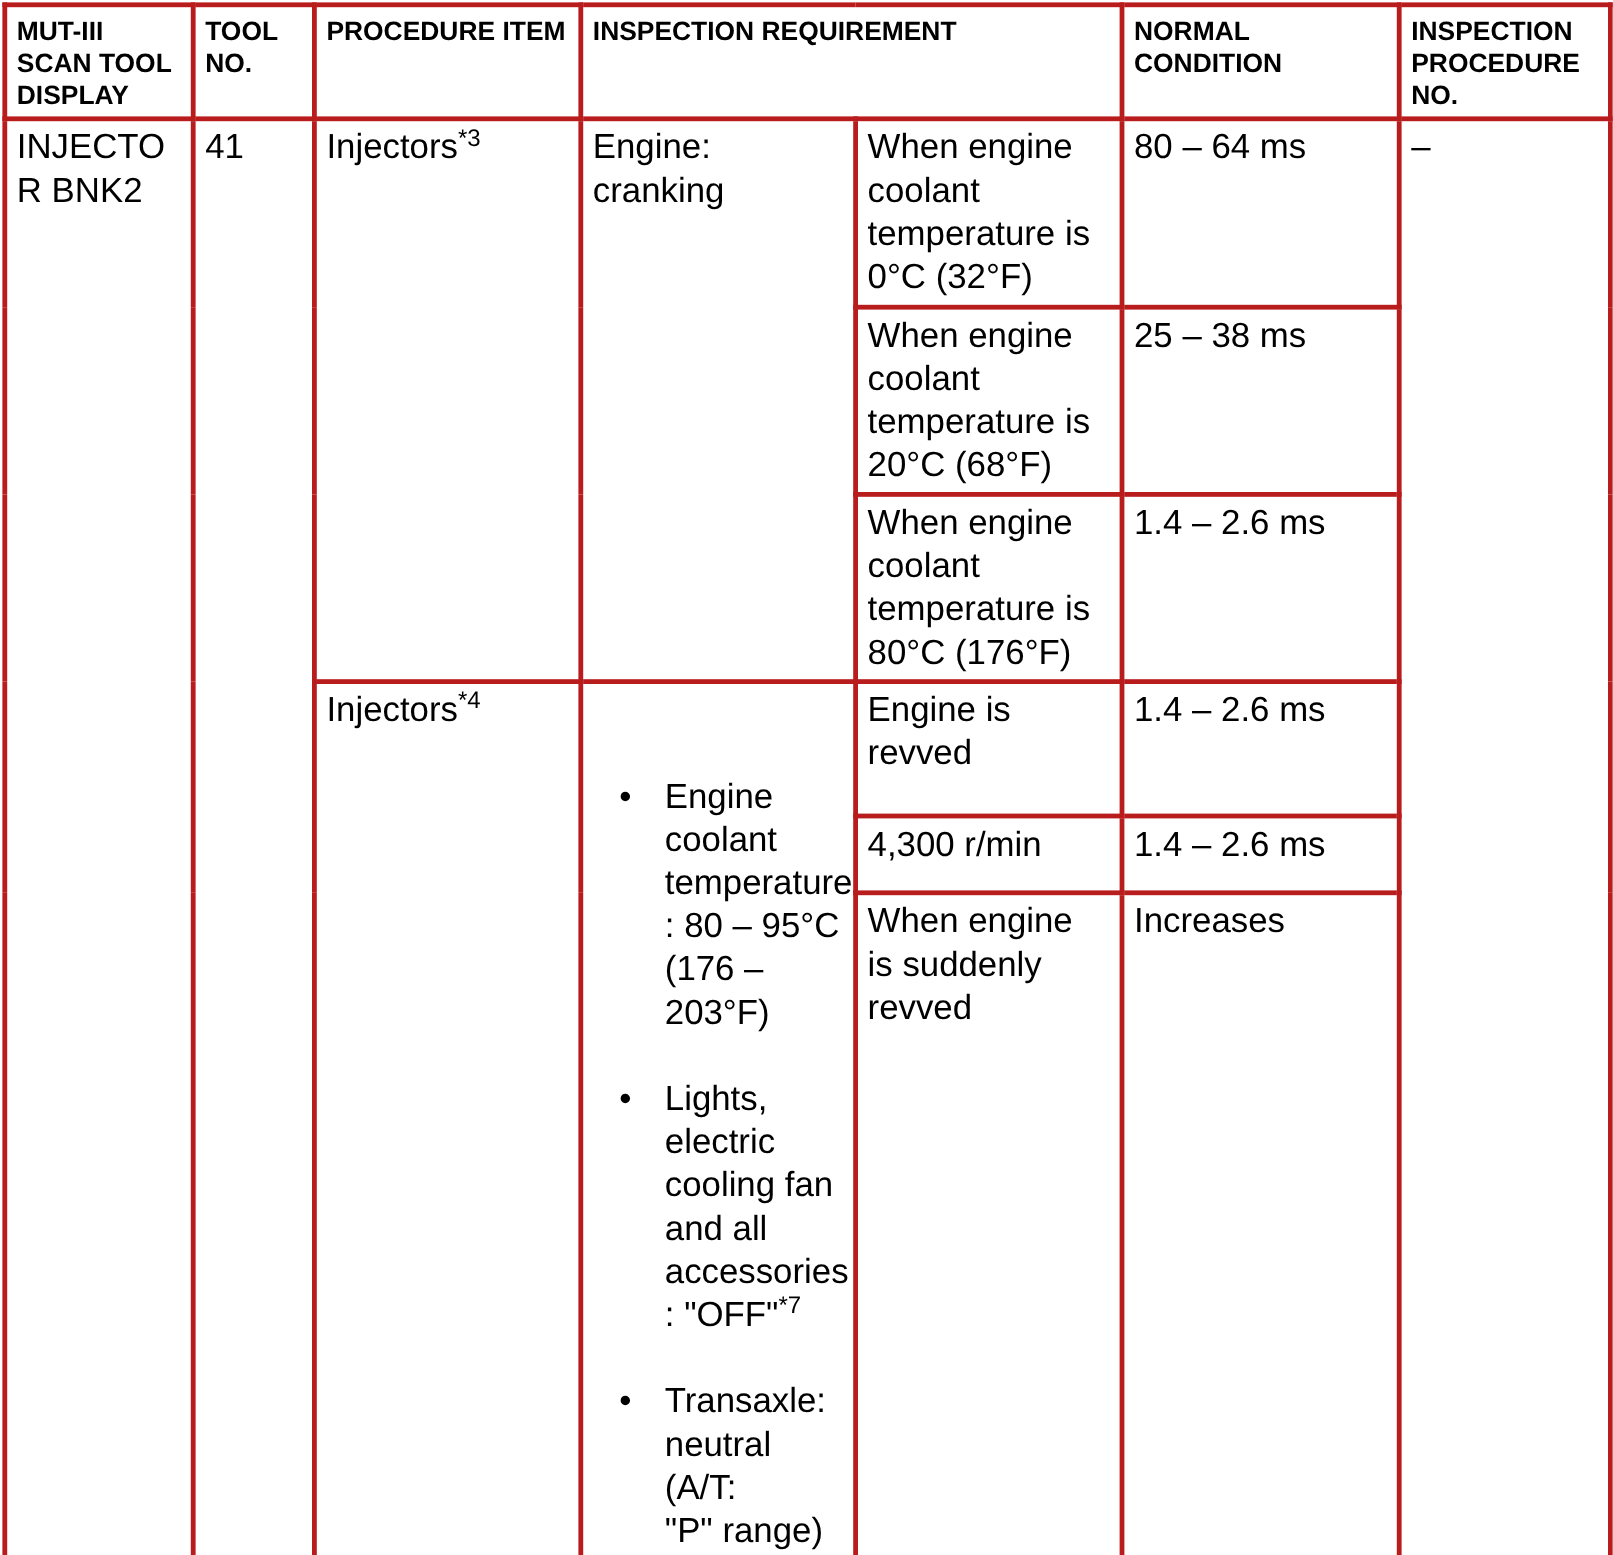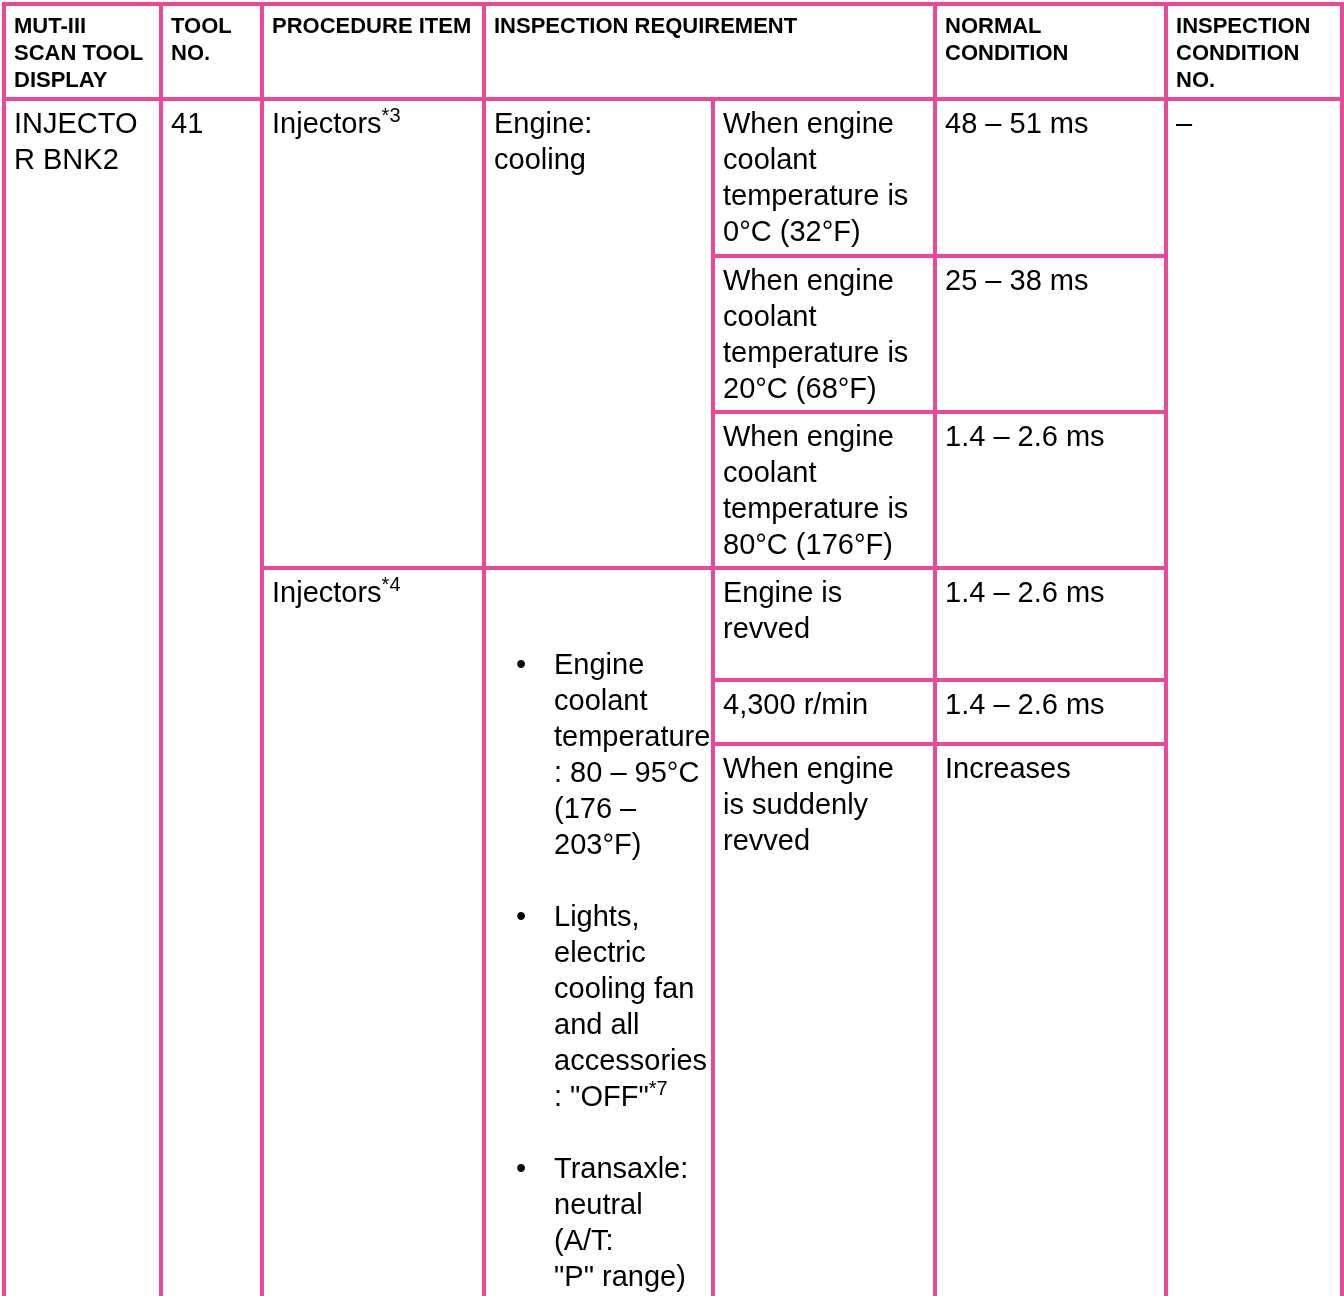--- a/index.html
+++ b/index.html
@@ -11,21 +11,21 @@
     font-family: "Liberation Sans", sans-serif;
   }
   table.spec {
     border-collapse: collapse;
     table-layout: fixed;
     margin: 2px;
     width: 1338px;
   }
   table.spec th,
   table.spec td {
-    border: 4px solid #ec4899;
+    border: 4px solid #b91c1c;
     vertical-align: top;
     text-align: left;
     white-space: pre-line;
     overflow: hidden;
     padding: 4px 8px;
   }
   table.spec th {
     font-size: 22px;
     line-height: 27px;
     font-weight: bold;
@@ -79,36 +79,36 @@
     <th>MUT-III
 SCAN TOOL
 DISPLAY</th>
     <th>TOOL
 NO.</th>
     <th>PROCEDURE ITEM</th>
     <th colspan="2">INSPECTION REQUIREMENT</th>
     <th>NORMAL
 CONDITION</th>
     <th>INSPECTION
-CONDITION
+PROCEDURE
 NO.</th>
   </tr>
 
   <tr style="height:157px">
     <td rowspan="6">INJECTO
 R BNK2</td>
     <td rowspan="6">41</td>
     <td rowspan="3"><span>Injectors</span><sup>*3</sup></td>
     <td rowspan="3">Engine:
-cooling</td>
+cranking</td>
     <td>When engine
 coolant
 temperature is
 0°C (32°F)</td>
-    <td>48 – 51 ms</td>
+    <td>80 – 64 ms</td>
     <td rowspan="6">–</td>
   </tr>
 
   <tr style="height:154px">
     <td>When engine
 coolant
 temperature is
 20°C (68°F)</td>
     <td>25 – 38 ms</td>
   </tr>

